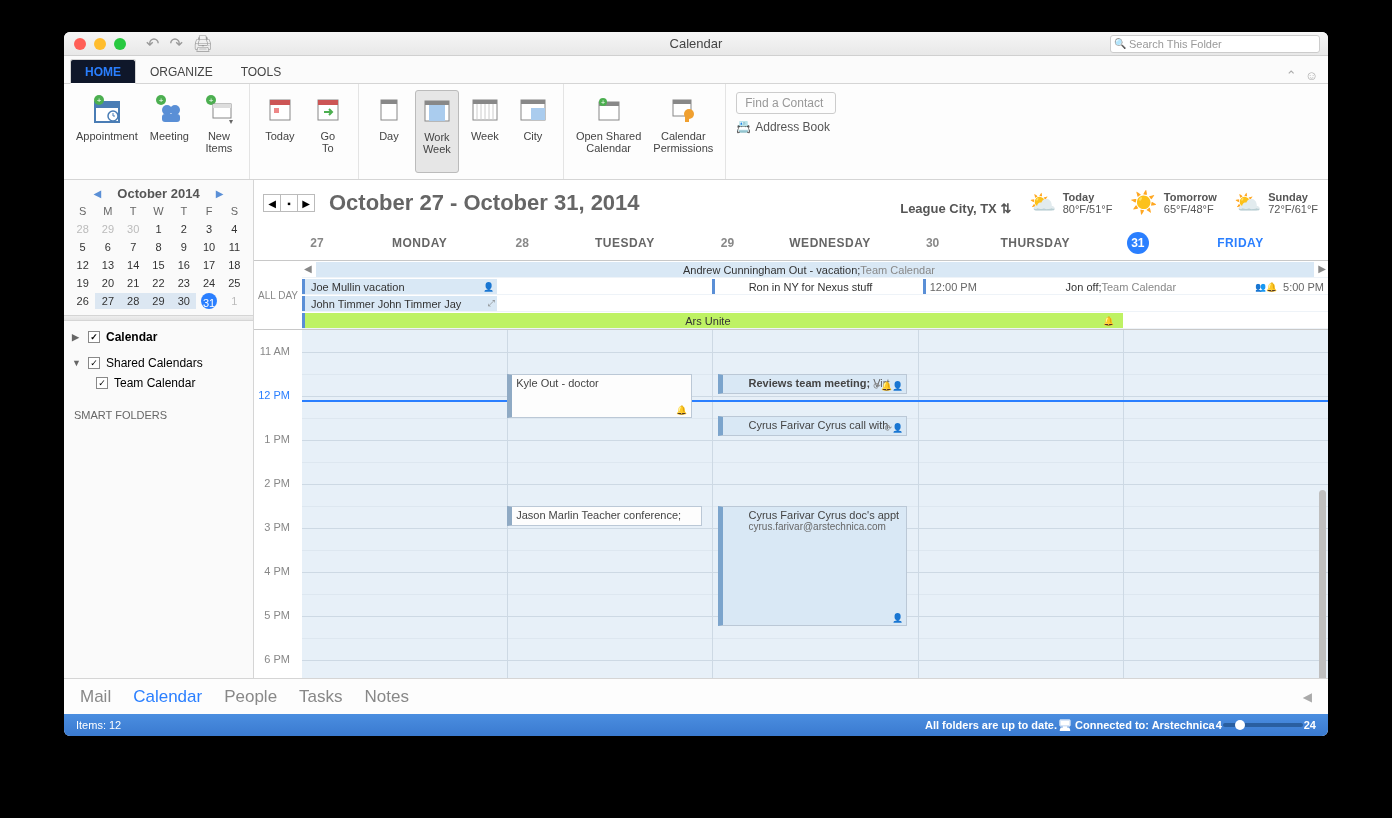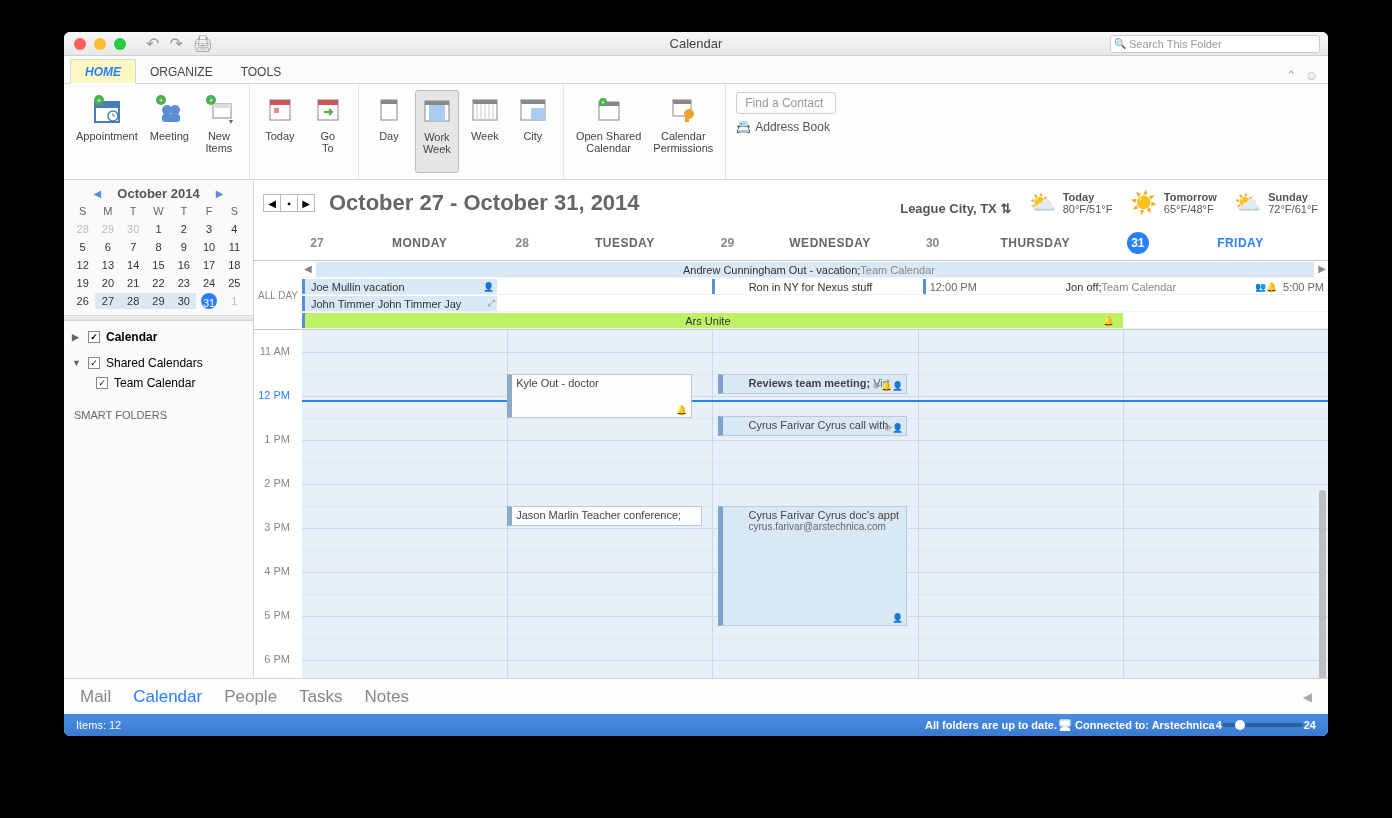--- a/index.html
+++ b/index.html
@@ -12,21 +12,21 @@
 .tl { width: 12px; height: 12px; border-radius: 50%; }
 .tl.red{background:#ff5f57;} .tl.yel{background:#ffbd2e;} .tl.grn{background:#28c940;}
 .quick { display: flex; gap: 10px; margin-left: 20px; color:#999; }
 .titlebar .title { position: absolute; left: 50%; transform: translateX(-50%); font-size: 13px; color: #444; }
 .search-folder { margin-left:auto; margin-right:8px; width:210px; height:18px; border:1px solid #ccc; border-radius:3px; font-size:11px; padding:0 4px 0 18px; color:#999; display:flex; align-items:center; position:relative; background:#fff;}
 .search-folder::before { content:"🔍"; position:absolute; left:3px; font-size:10px; }
 
 
 .tabs-row { height: 28px; border-bottom: 1px solid #d5d5d5; display:flex; align-items:flex-end; padding-left:6px; background:#fbfbfb; }
 .tab { padding: 5px 14px 4px; font-size: 12px; color:#444; cursor:pointer; }
-.tab.active { color:#2a7fff; border:1px solid #d5d5d5; border-bottom:1px solid #fff; border-radius:3px 3px 0 0; background:#fef9c3; font-weight:bold; margin-bottom:-1px;font-style:italic;}
+.tab.active { color:#2a7fff; border:1px solid #d5d5d5; border-bottom:1px solid #fff; border-radius:3px 3px 0 0; background:#0f172a; font-weight:bold; margin-bottom:-1px;}
 .tabs-row .right { margin-left:auto; margin-right:10px; color:#aaa; display:flex; gap:8px; font-size:13px; }
 
 
 .ribbon { height: 96px; border-bottom:1px solid #d5d5d5; display:flex; background:#fdfdfd; }
 .ribbon-group { display:flex; padding: 6px 8px; border-right:1px solid #e4e4e4; gap:4px; }
 .ribbon-btn { display:flex; flex-direction:column; align-items:center; justify-content:flex-start; padding:4px 4px 0; font-size:11px; color:#444; text-align:center; cursor:pointer; min-width:44px; }
 .ribbon-icon { width:32px; height:32px; display:flex; align-items:center; justify-content:center; margin-bottom:4px; }
 .ribbon-btn.sel { background:#e6e6e6; border:1px solid #bbb; border-radius:3px; }
 .ribbon-side { padding:8px 10px; font-size:12px; color:#555; }
 .contact-input { border:1px solid #ccc; border-radius:3px; padding:3px 8px; font-size:12px; width:100px; color:#999; margin-bottom:6px; }

